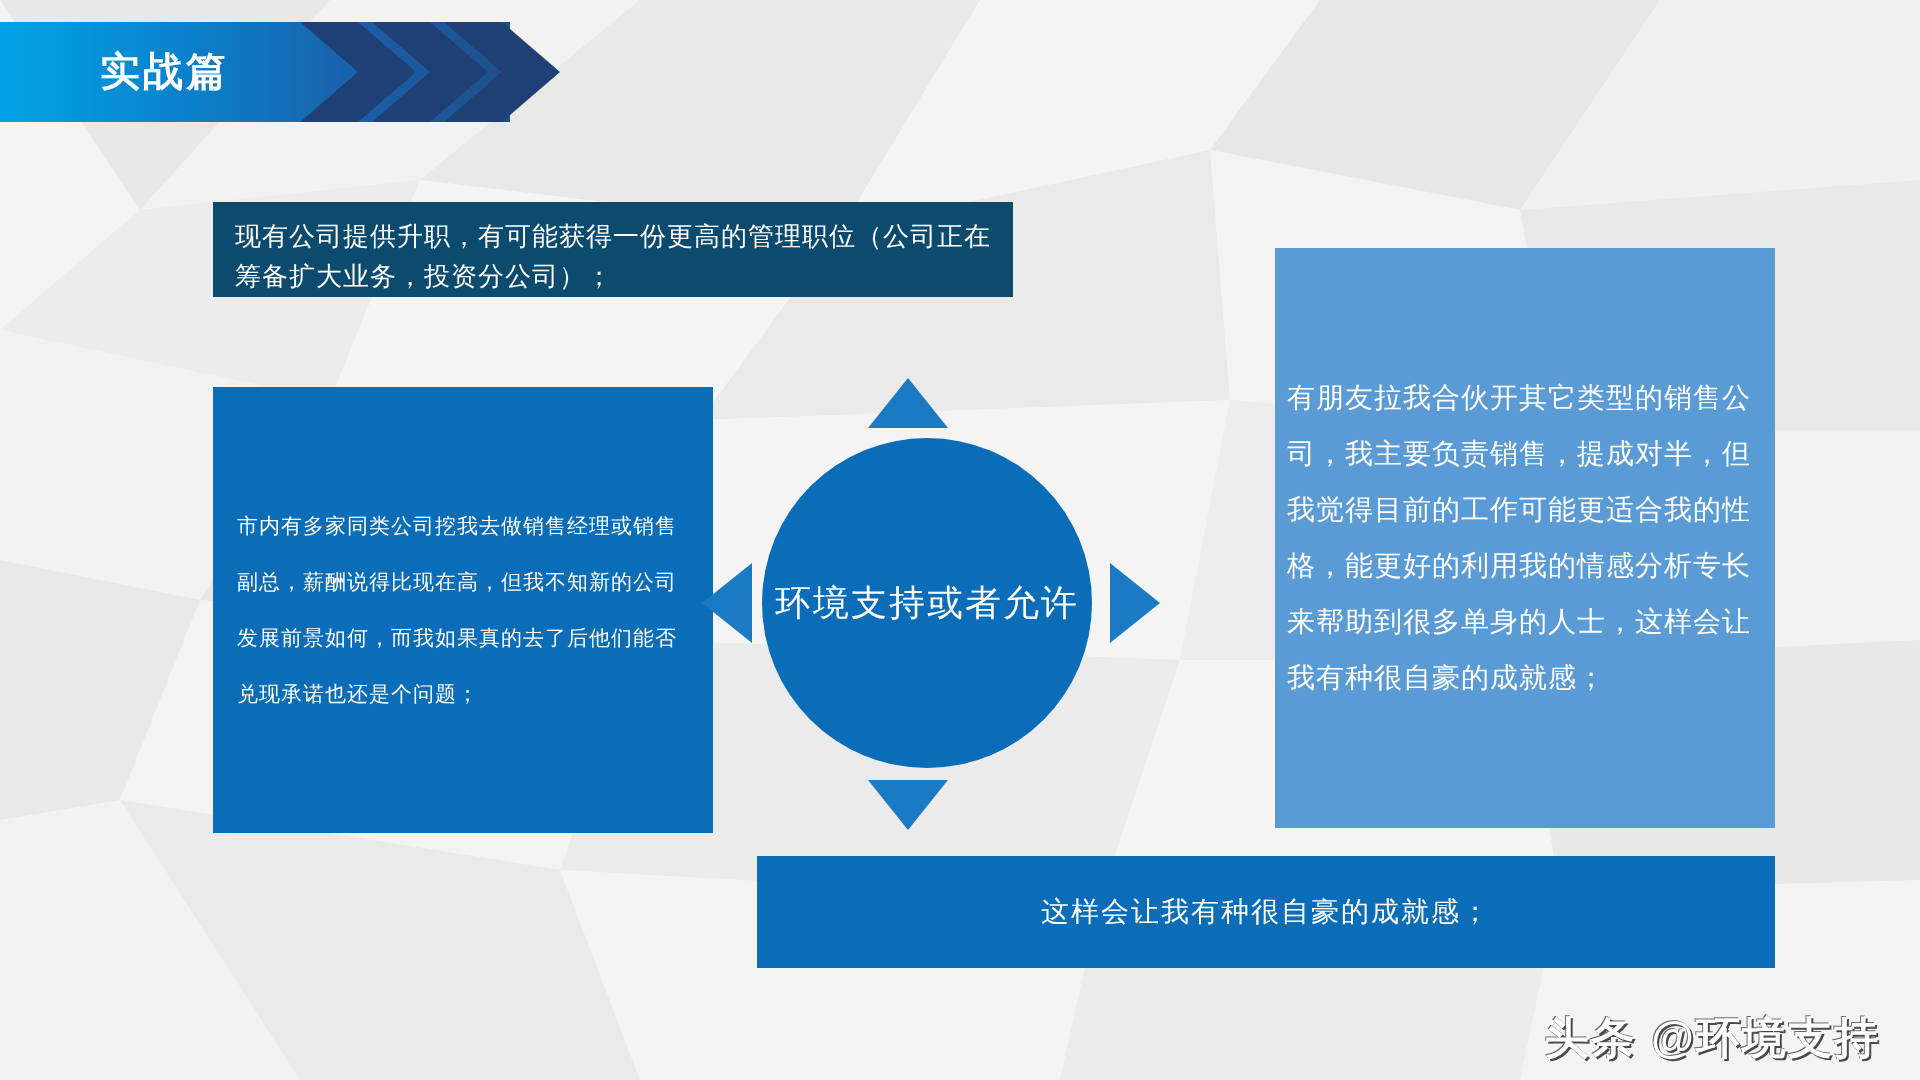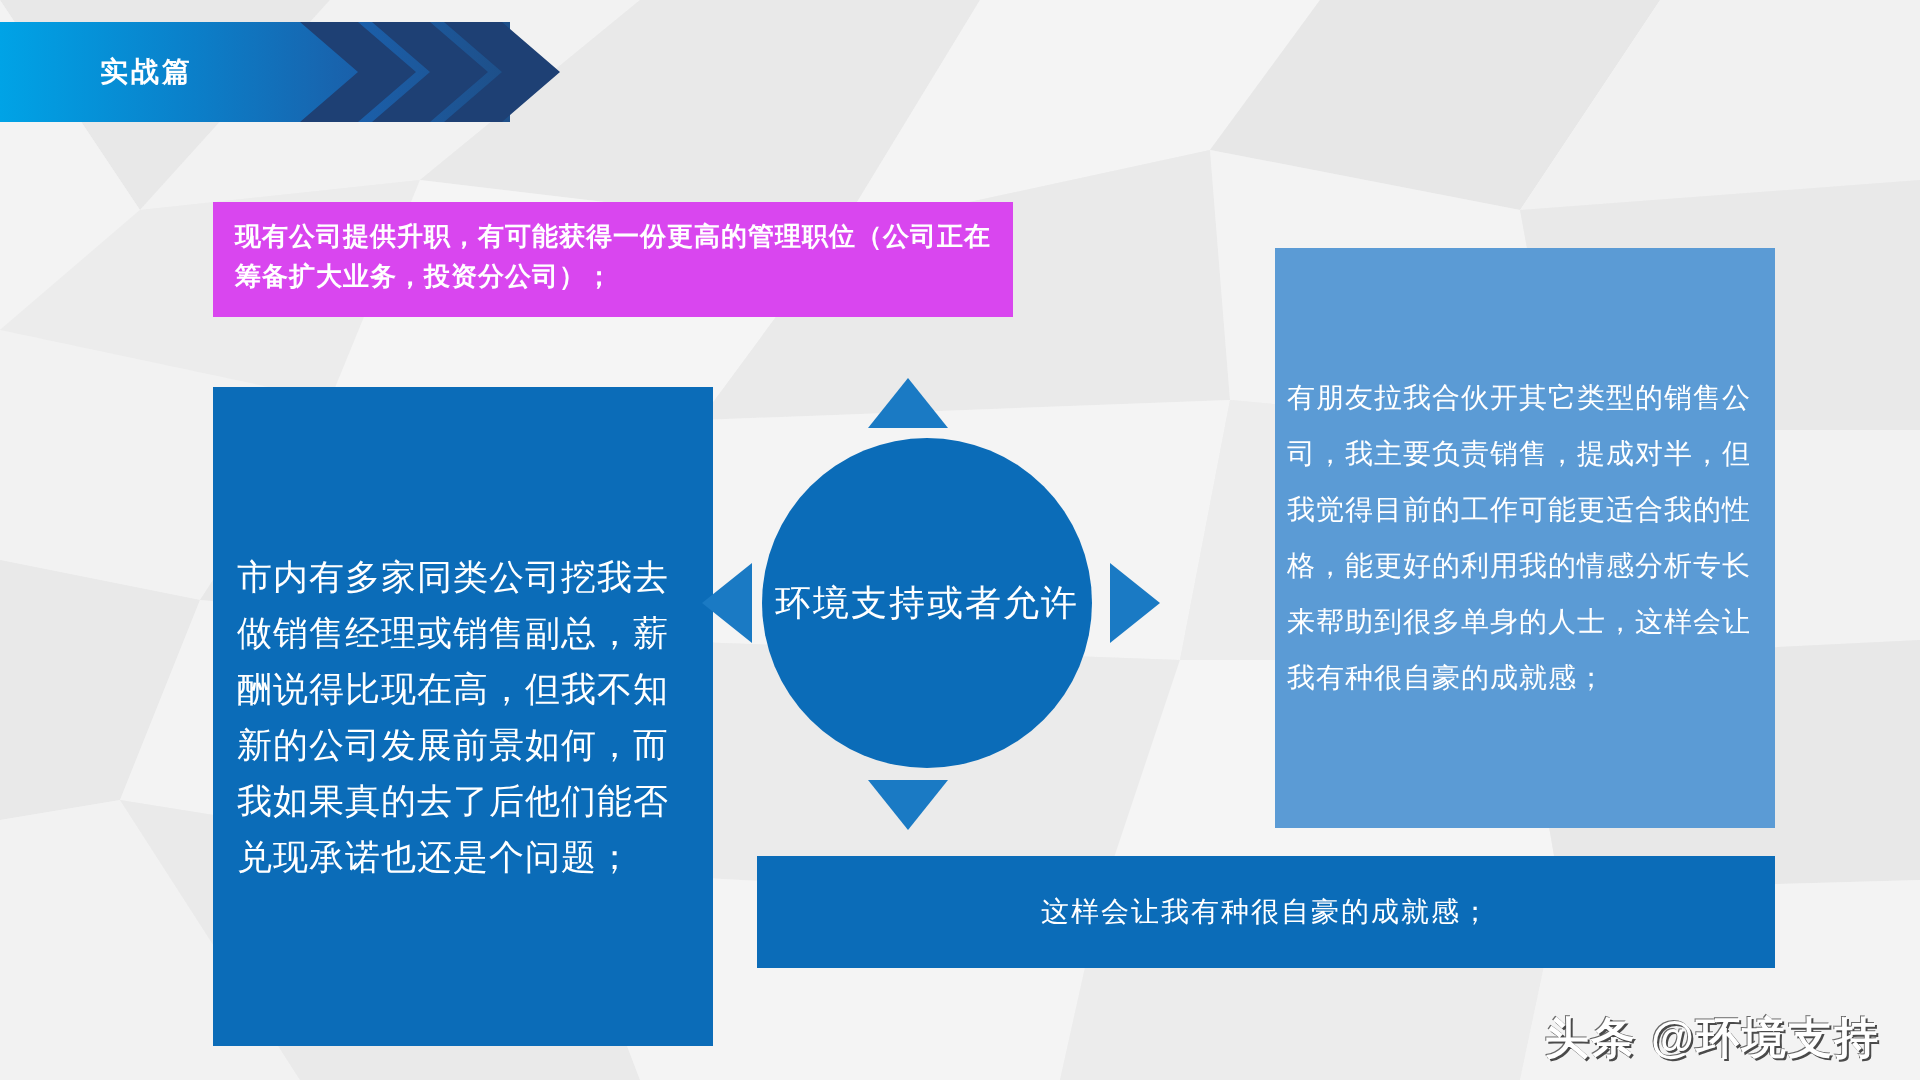--- a/index.html
+++ b/index.html
@@ -10,38 +10,38 @@
   }
   
   #bg{position:absolute;inset:0;z-index:0;}
   
   #header{
     position:absolute;left:0;top:22px;width:510px;height:100px;z-index:3;
     background:linear-gradient(90deg,#00a3e6 0%,#0b7fc9 38%,#1b5ea8 72%,#1e4f88 100%);
   }
   #header-title{
     position:absolute;left:100px;top:22px;height:100px;line-height:100px;
-    color:#ffffff;font-size:28px;font-weight:bold;letter-spacing:3px;z-index:5;
+    color:#ffffff;font-size:40px;font-weight:bold;letter-spacing:3px;z-index:5;
     white-space:nowrap;
     font-family:Liberation Serif, serif;
   }
   #chevrons{position:absolute;left:300px;top:22px;width:260px;height:100px;z-index:4;}
   
   .panel{position:absolute;z-index:2;color:#ffffff;box-sizing:border-box;}
   .panel p{margin:0;}
   #panel-top{
-    left:213px;top:202px;width:800px;height:115px;
-    background:#d946ef;padding:14px 22px 0 22px;
-    font-size:26px;line-height:40px;letter-spacing:1px;font-weight:bold;
+    left:213px;top:202px;width:800px;height:95px;
+    background:#0c4a6e;padding:14px 22px 0 22px;
+    font-size:26px;line-height:40px;letter-spacing:1px;
   }
   #panel-left{
-    left:213px;top:387px;width:500px;height:659px;
+    left:213px;top:387px;width:500px;height:446px;
     background:#0b6cb8;padding:0 24px;
     display:flex;align-items:center;
-    font-size:35px;line-height:56px;letter-spacing:1px;
+    font-size:21px;line-height:56px;letter-spacing:1px;
   }
   #panel-right{
     left:1275px;top:248px;width:500px;height:580px;
     background:#5b9bd5;padding:0 12px;
     display:flex;align-items:center;
     font-size:28px;line-height:56px;letter-spacing:1px;
   }
   #panel-bottom{
     left:757px;top:856px;width:1018px;height:112px;
     background:#0b6cb8;

